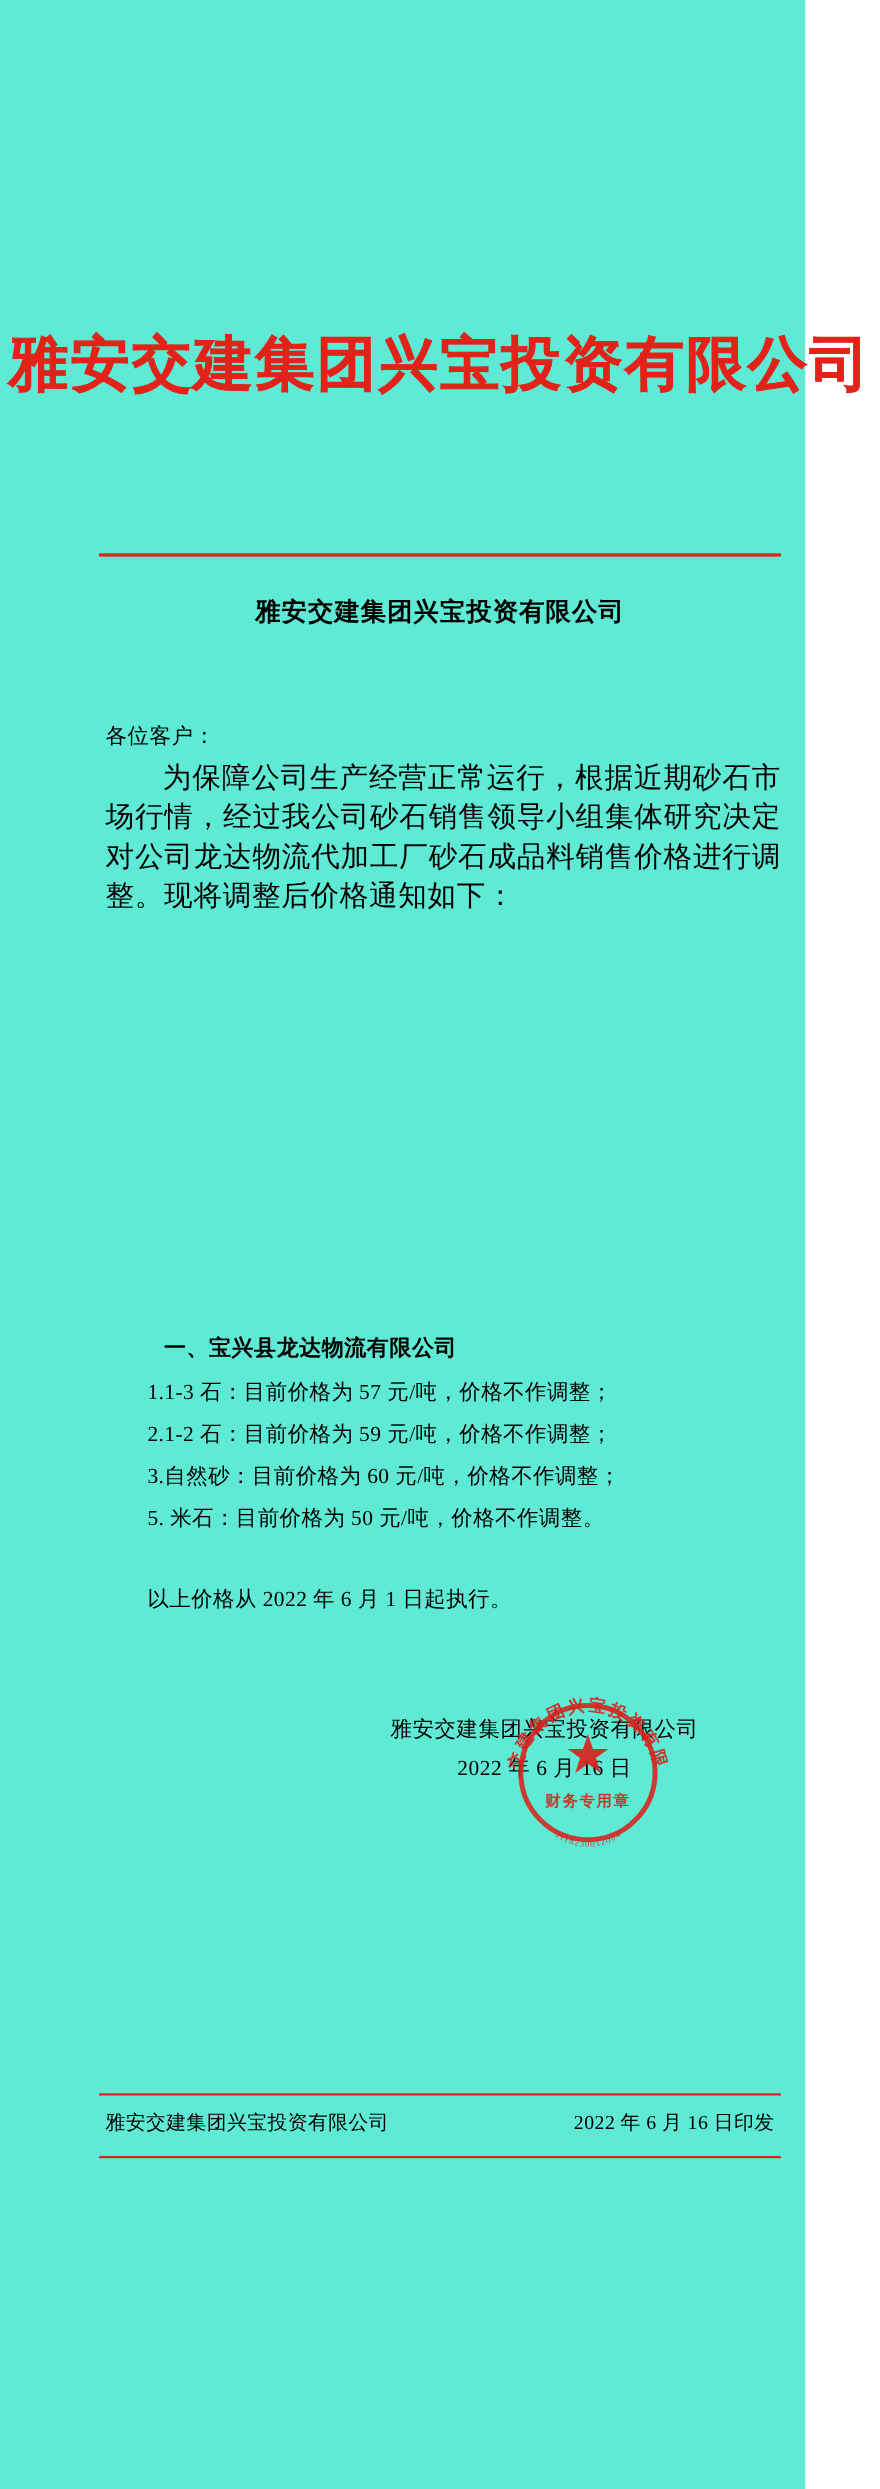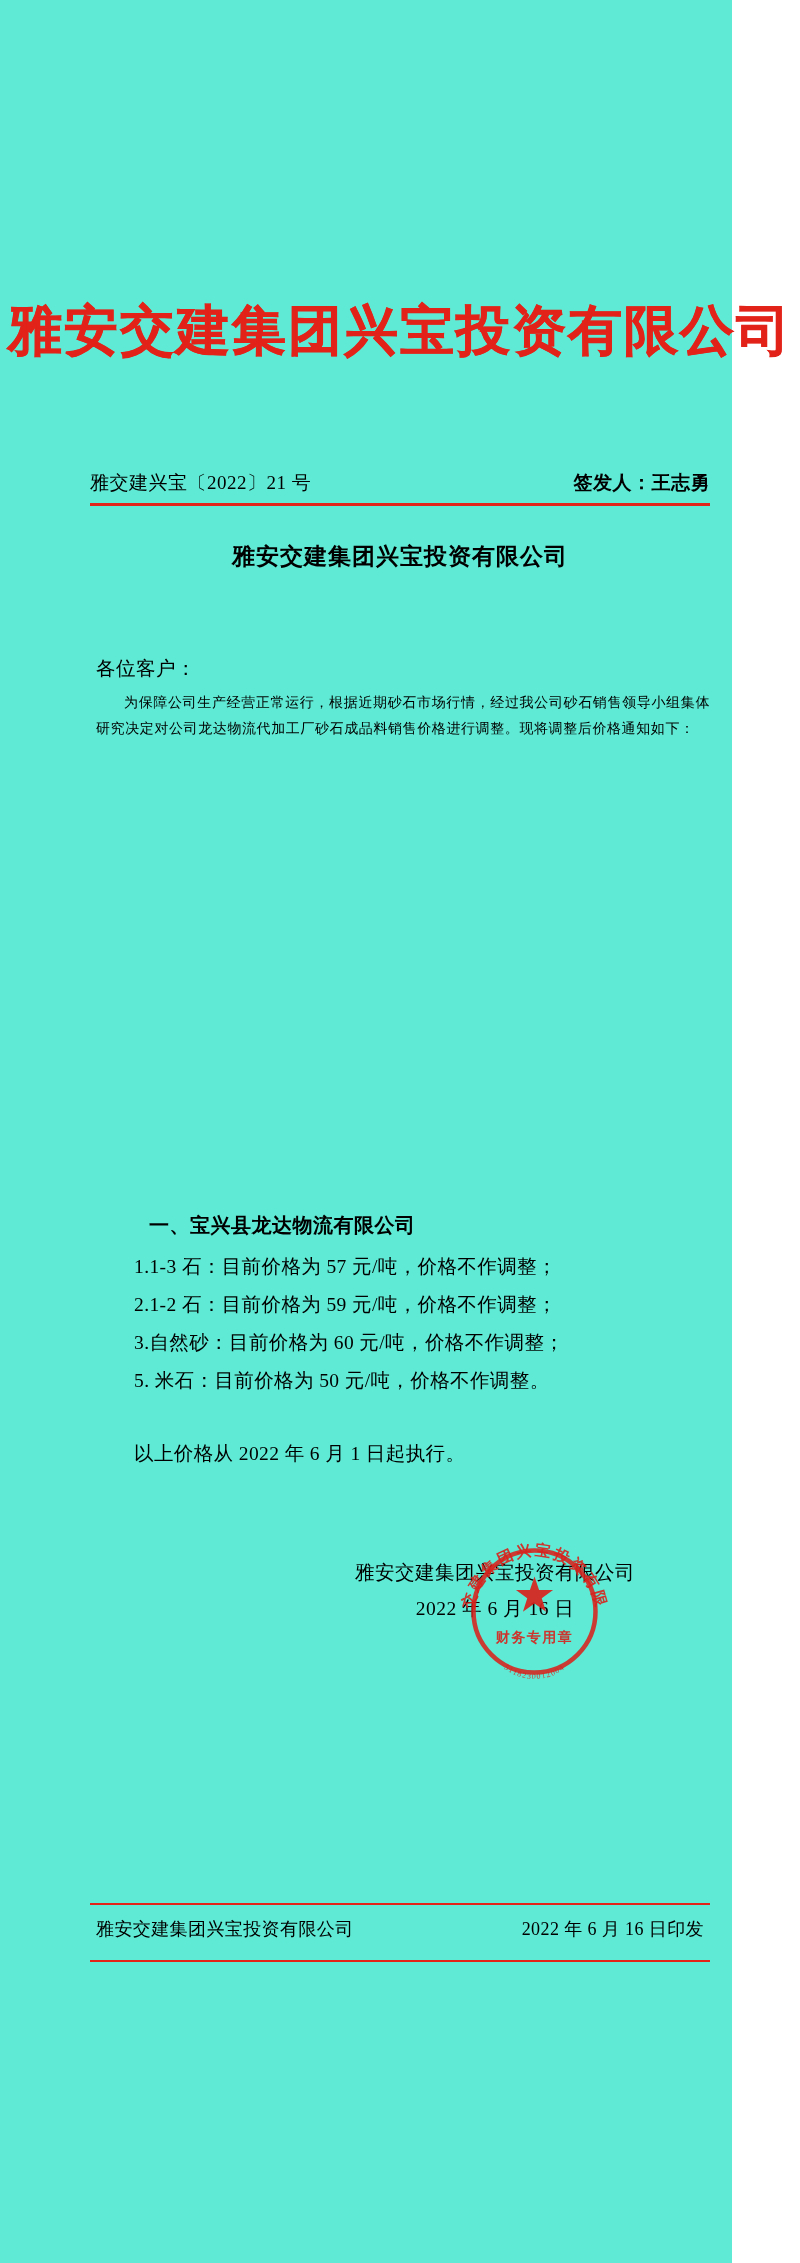--- a/index.html
+++ b/index.html
@@ -82,22 +82,22 @@
     left: 96px;
     top: 655px;
     font-size: 19.5px;
     letter-spacing: 0.5px;
   }
   .body-para {
     position: absolute;
     left: 96px;
     top: 690px;
     width: 614px;
-    font-size: 14px;
-    line-height: 26px;
+    font-size: 26px;
+    line-height: 36px;
     letter-spacing: 0.6px;
     text-align: justify;
     text-indent: 2em;
     font-family: Liberation Mono, monospace;
   }
   
   .section-heading {
     position: absolute;
     left: 149px;
     top: 1212px;
@@ -177,26 +177,20 @@
 </style>
 </head>
 <body>
 
 <div class="page">
 
   <div class="letterhead">
     <div class="letterhead-title">雅安交建集团兴宝投资有限公司</div>
   </div>
 
-  <div class="docnum-row">
-    <div class="docnum-left">雅交建兴宝〔2022〕21 号</div>
-    <div class="docnum-right">
-      <span class="signer-label">签发人：</span><span>王志勇</span>
-    </div>
-  </div>
 
   <div class="red-rule"></div>
 
   <div class="doc-title">
     <div>雅安交建集团兴宝投资有限公司</div>
   </div>
 
   <div class="salutation">各位客户：</div>
 
   <div class="body-para">为保障公司生产经营正常运行，根据近期砂石市场行情，经过我公司砂石销售领导小组集体研究决定对公司龙达物流代加工厂砂石成品料销售价格进行调整。现将调整后价格通知如下：</div>

